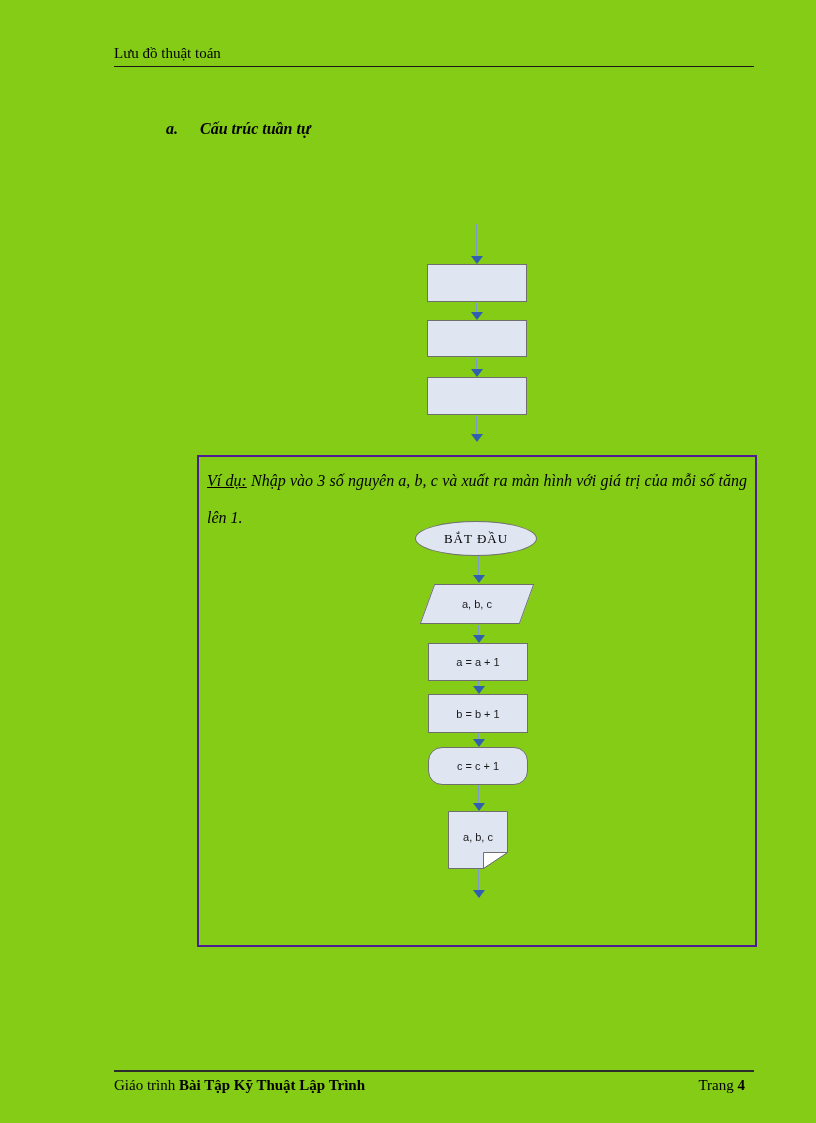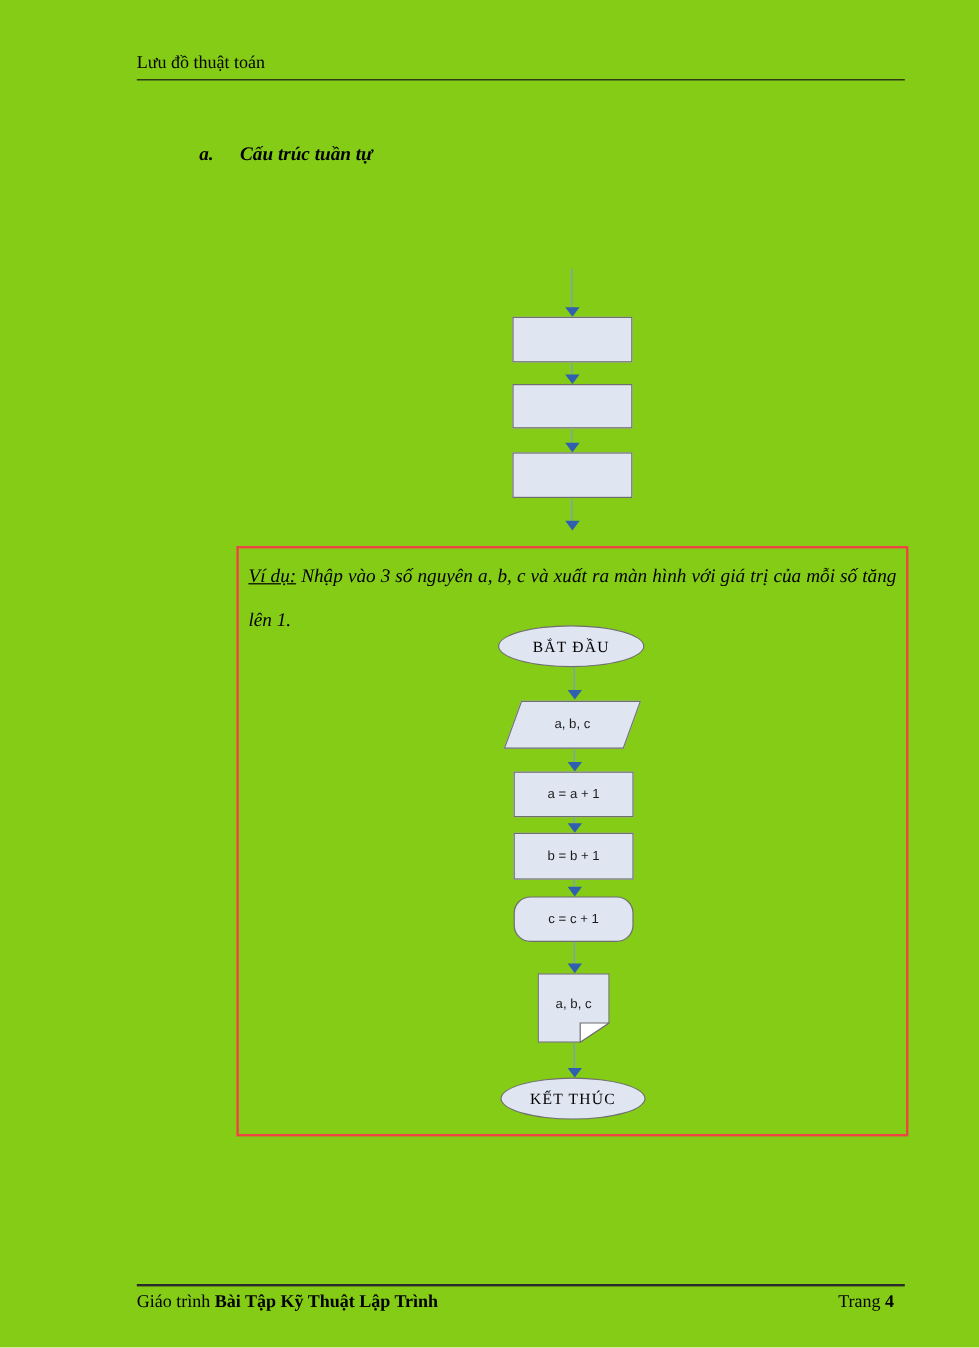--- a/index.html
+++ b/index.html
@@ -31,21 +31,21 @@
 
   
   .body-paragraph {
     left: 200px; top: 152px; width: 558px;
     font-size: 16px; line-height: 37px; text-align: justify;
   }
 
   
   .example-box {
     left: 197px; top: 455px; width: 560px; height: 492px;
-    border: 2px solid #ef4444;
+    border: 2px solid #4c1d95;
   }
   .example-text {
     padding: 5px 8px 0 8px;
     font-size: 16px; line-height: 37px; font-style: italic; text-align: justify;
   }
   .example-text .lbl { text-decoration: underline; }
 
   
   .fc-rect, .fc-oval, .fc-card, .fc-par {
     position: absolute;
@@ -155,22 +155,19 @@
         <path d="M0.5,0.5 H59.5 V41.5 L35.5,57.5 H0.5 Z" fill="#dfe5f1" stroke="#6f6f6f"></path>
         <path d="M59.5,41.5 H35.5 V57.5 Z" fill="#ffffff" stroke="#6f6f6f"></path>
       </svg>
       <span class="card-label fc-label-sans">a, b, c</span>
     </div>
     <div class="varrow" style="left:274px; top:412px; height:29px;">
         <div class="line"></div>
         <div class="head"></div>
       </div>
 
-    <div class="fc-oval" style="left:218px; top:441px; width:121px; height:35px;">
-      <span>KẾT THÚC</span>
-    </div>
   </div>
 
   <div class="abs footer-rule"></div>
   <div class="abs footer-left"><span>Giáo trình </span><span class="b">Bài Tập Kỹ Thuật Lập Trình</span></div>
   <div class="abs footer-right"><span>Trang </span><span class="b">4</span></div>
 
 </div>
 
 </body></html>

